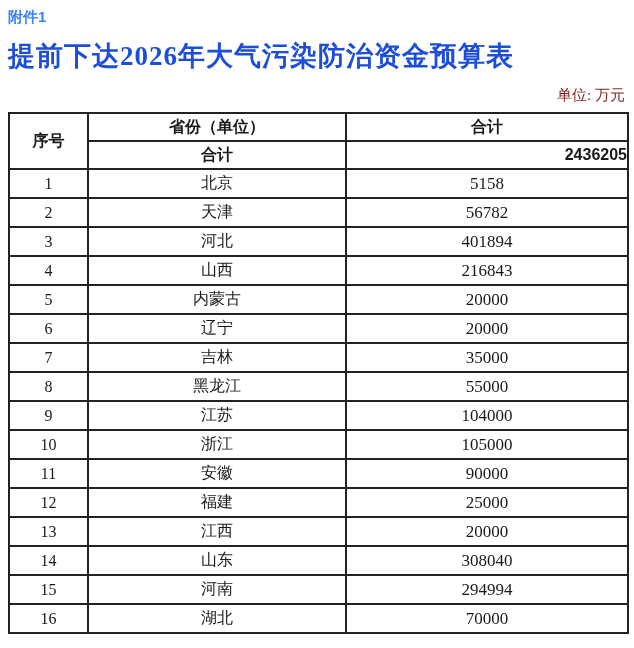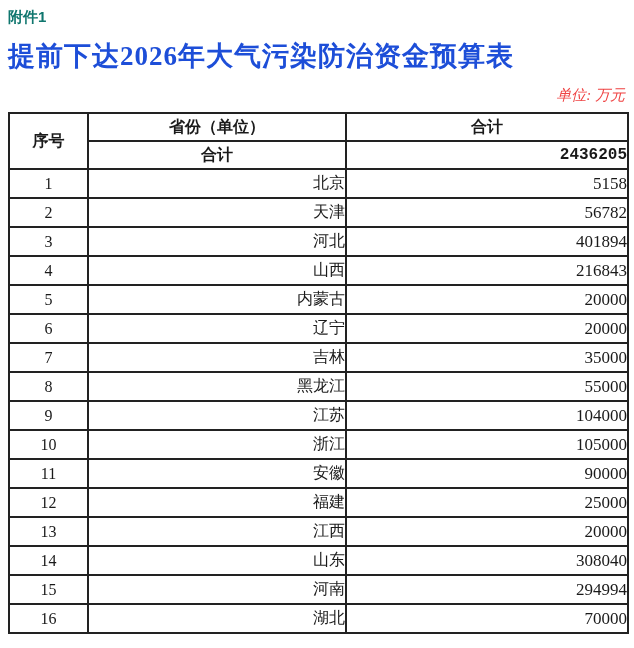--- a/index.html
+++ b/index.html
@@ -16,43 +16,42 @@
     font-family: "Liberation Serif", "DejaVu Serif", serif;
     color: #1a1a1a;
   }
   .attachment-label {
     position: absolute;
     left: 8px;
     top: 8px;
     font-family: "Liberation Sans", "DejaVu Sans", sans-serif;
     font-size: 15px;
     font-weight: bold;
-    color: #0f766e;
+    color: #3b82f6;
   }
   .doc-title {
     position: absolute;
     left: 0;
     top: 38px;
     width: 100%;
     text-align: left;
     font-family: "Liberation Serif", "DejaVu Serif", serif;
     font-size: 27px;
     font-weight: bold;
     letter-spacing: 1px;
     color: #1d4ed8;
     white-space: nowrap;
     padding-left: 8px;
   }
   .unit-note {
     position: absolute;
     right: 9px;
     top: 86px;
     font-size: 15px;
-    color: #ef4444;
-    font-style: italic;
+    color: #7f1d1d;
   }
   table.budget-table {
     position: absolute;
     left: 8px;
     top: 112px;
     width: 619px;
     height: 490px;
     border-collapse: collapse;
     table-layout: fixed;
   }
@@ -72,39 +71,39 @@
     font-weight: bold;
     text-align: center;
     color: #1a1a1a;
   }
   td.total-label {
     font-size: 16px;
     font-weight: bold;
     text-align: center;
   }
   td.total-value {
-    font-family: Liberation Mono, monospace;
+    font-family: Liberation Sans, sans-serif;
     font-size: 16px;
     font-weight: bold;
     text-align: right;
     padding-right: 5px;
   }
   td.c-no {
     font-family: "Liberation Serif", "DejaVu Serif", serif;
     font-size: 16px;
     text-align: center;
   }
   td.c-prov {
     font-size: 16px;
-    text-align: right;
+    text-align: center;
   }
   td.c-val {
     font-family: "Liberation Serif", "DejaVu Serif", serif;
     font-size: 17px;
-    text-align: right;
+    text-align: center;
     padding-right: 5px;
   }
 </style>
 </head>
 <body>
 
 <div class="page">
 
   <div class="attachment-label">附件1</div>
 

